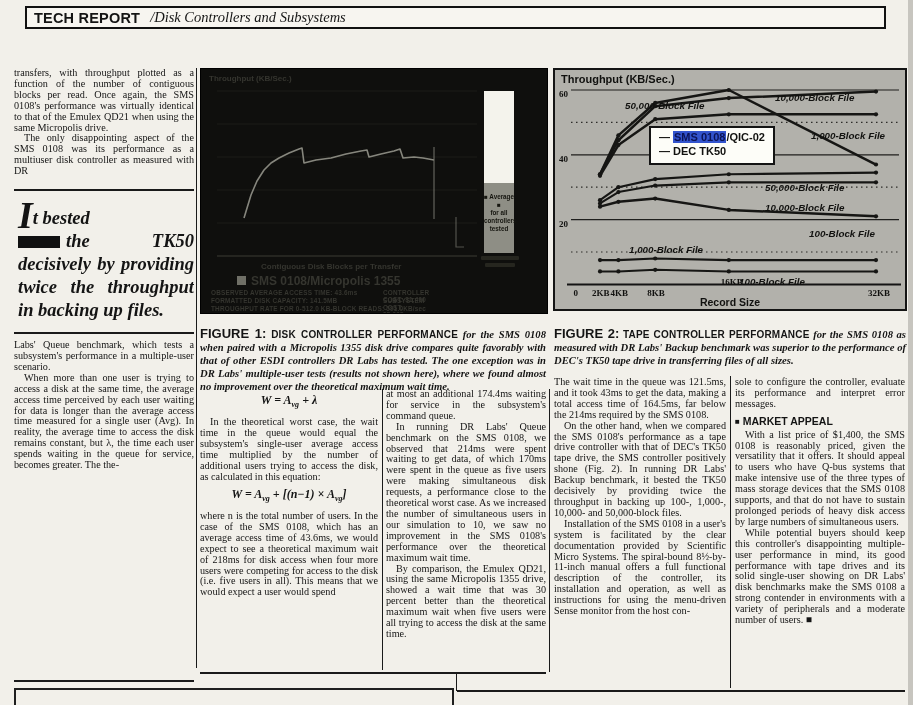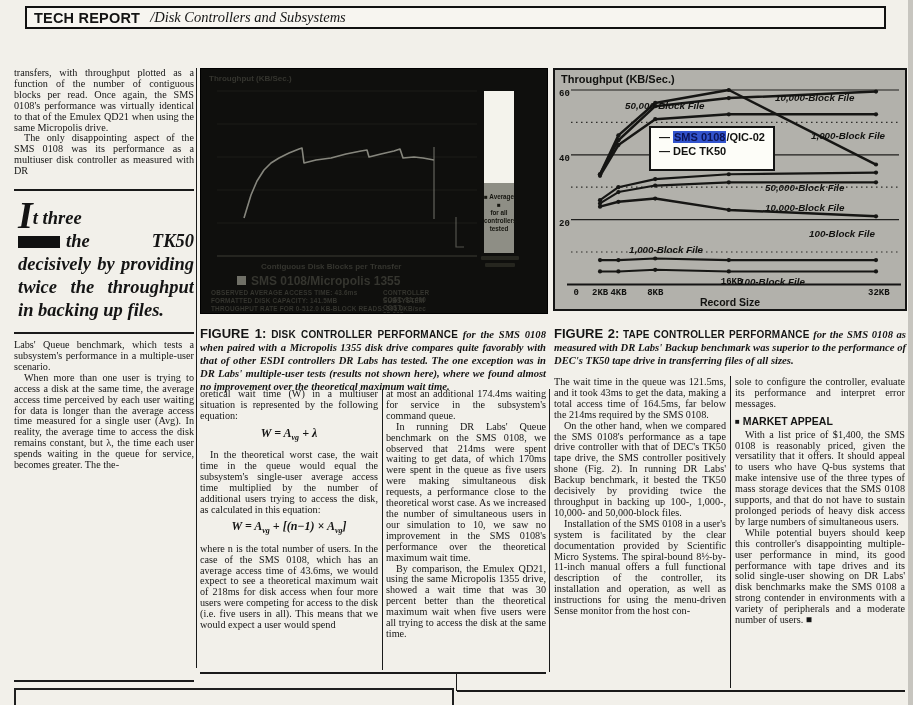--- a/index.html
+++ b/index.html
@@ -56,26 +56,26 @@
   .sidebar-white{position:absolute;left:283px;top:22px;width:30px;height:92px;background:#f4f3ec;}
   .sidebar-gray{position:absolute;left:283px;top:114px;width:30px;height:70px;background:#8e8e85;
         color:#15150f;font-family:"Liberation Sans",sans-serif;font-weight:bold;font-size:6.3px;
         text-align:center;line-height:8px;padding-top:10px;box-sizing:border-box;}
   .sidebar-cap{position:absolute;left:280px;top:187px;width:38px;}
   .sidebar-cap div{height:4px;background:#26261f;margin-bottom:3px;border-radius:1px;}
   
   .fig2{position:absolute;left:553px;top:68px;width:354px;height:243px;background:#b2b1ab;border:2px solid #141414;box-sizing:border-box;}
   .fig2-title{position:absolute;left:6px;top:3px;font-family:"Liberation Sans",sans-serif;font-weight:bold;font-size:11px;color:#11110f;}
   .fig2-legend{position:absolute;left:94px;top:56px;background:#fdfdf8;border:2px solid #141414;
-        padding:2px 8px 11px 8px;font-family:"Liberation Sans",sans-serif;font-weight:bold;font-size:11px;line-height:14px;color:#11110f;}
+        padding:2px 8px 5px 8px;font-family:"Liberation Sans",sans-serif;font-weight:bold;font-size:11px;line-height:14px;color:#11110f;}
   .fig2-legend .dash{letter-spacing:-1px;margin-right:4px;}
   .fig2-legend .hl{background:#3253cd;color:#0b1354;padding:0 1px;}
   .fig2 .anno{position:absolute;font-family:"Liberation Sans",sans-serif;font-weight:bold;font-style:italic;
         font-size:9.8px;color:#11110f;white-space:nowrap;}
-  .fig2 .tick{position:absolute;font-family:Liberation Mono, monospace;font-weight:bold;font-size:9px;color:#11110f;}
+  .fig2 .tick{position:absolute;font-family:Liberation Serif, serif;font-weight:bold;font-size:9px;color:#11110f;}
   .fig2-xaxis-label{position:absolute;left:0;right:0;top:226px;text-align:center;font-family:"Liberation Sans",sans-serif;
         font-weight:bold;font-size:10.5px;color:#11110f;}
   
   .foot-box{position:absolute;left:14px;top:688px;width:440px;height:20px;border:2.5px solid #1f1f1f;background:#f2f0ea;box-sizing:border-box;}
 </style>
 </head>
 <body>
 
 <div class="page">
 
@@ -87,21 +87,21 @@
   <div class="vrule" style="left:196px;top:68px;height:600px;"></div>
   <div class="vrule" style="left:382px;top:389px;height:281px;"></div>
   <div class="vrule" style="left:549px;top:389px;height:283px;"></div>
   <div class="vrule" style="left:730px;top:376px;height:312px;"></div>
 
   <div class="col col1">
     <p>transfers, with throughput plotted as a function of the number of contiguous blocks per read. Once again, the SMS 0108's performance was virtually identical to that of the Emulex QD21 when using the same Micropolis drive.</p>
     <p class="ind">The only disappointing aspect of the SMS 0108 was its performance as a multiuser disk controller as measured with DR</p>
     <div class="hrule" style="position:static;margin:12px 0 0 0;width:180px;"></div>
     <div class="pullquote">
-      <span class="pq-initial">I</span><span>t three</span><br>
+      <span class="pq-initial">I</span><span>t bested</span><br>
       <span class="pq-bar"></span><span>the TK50 decisively by providing twice the throughput in backing up files.</span>
     </div>
     <div class="hrule" style="position:static;margin:0 0 6px 0;width:180px;"></div>
     <p>Labs' Queue benchmark, which tests a subsystem's performance in a multiple-user scenario.</p>
     <p class="ind">When more than one user is trying to access a disk at the same time, the average access time perceived by each user waiting for data is longer than the average access time measured for a single user (Avg). In reality, the average time to access the disk remains constant, but λ, the time each user spends waiting in the queue for service, becomes greater. The the-</p>
   </div>
 
   <div class="hrule" style="left:14px;top:680px;width:180px;height:1.5px;"></div>
 
   <div class="fig1">
@@ -146,21 +146,20 @@
     </div>
   </div>
 
   <p class="figcap" style="left:200px;top:316px;width:346px;">
     <span class="figcap-label">FIGURE 1:</span>
     <span class="figcap-title">DISK CONTROLLER PERFORMANCE</span>
     <span class="figcap-body">for the SMS 0108 when paired with a Micropolis 1355 disk drive compares quite favorably with that of other ESDI controllers DR Labs has tested. The one exception was in DR Labs' multiple-user tests (results not shown here), where we found almost no improvement over the theoretical maximum wait time.</span>
   </p>
 
   <div class="col col2">
-    <p>oretical wait time (W) in a multiuser situation is represented by the following equation:</p>
     <p class="eq"><span>W = A</span><sub>vg</sub><span> + λ</span></p>
     <p class="ind">In the theoretical worst case, the wait time in the queue would equal the subsystem's single-user average access time multiplied by the number of additional users trying to access the disk, as calculated in this equation:</p>
     <p class="eq"><span>W = A</span><sub>vg</sub><span> + [(n−1) × A</span><sub>vg</sub><span>]</span></p>
     <p>where n is the total number of users. In the case of the SMS 0108, which has an average access time of 43.6ms, we would expect to see a theoretical maximum wait of 218ms for disk access when four more users were competing for access to the disk (i.e. five users in all). This means that we would expect a user would spend</p>
   </div>
 
   <div class="col col3">
     <p>at most an additional 174.4ms waiting for service in the subsystem's command queue.</p>
     <p class="ind">In running DR Labs' Queue benchmark on the SMS 0108, we observed that 214ms were spent waiting to get data, of which 170ms were spent in the queue as five users were making simultaneous disk requests, a performance close to the theoretical worst case. As we increased the number of simultaneous users in our simulation to 10, we saw no improvement in the SMS 0108's performance over the theoretical maximum wait time.</p>
     <p class="ind">By comparison, the Emulex QD21, using the same Micropolis 1355 drive, showed a wait time that was 30 percent better than the theoretical maximum wait when five users were all trying to access the disk at the same time.</p>

